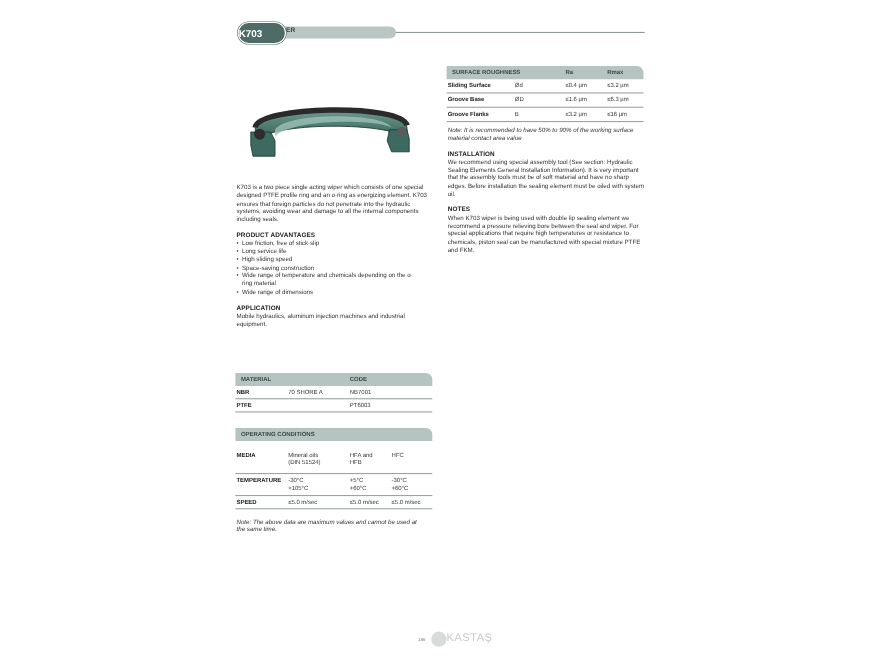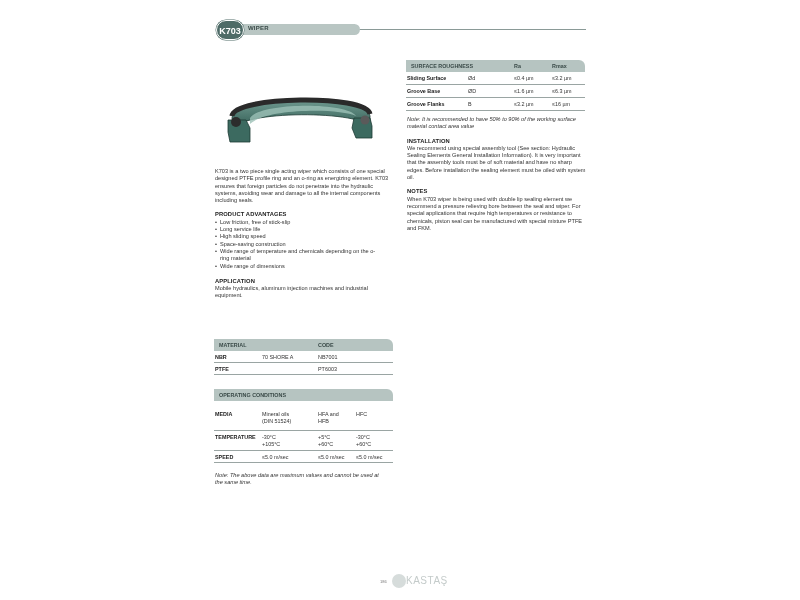--- a/index.html
+++ b/index.html
@@ -4,21 +4,21 @@
 <style>
   * { box-sizing: border-box; margin: 0; padding: 0; }
   html, body { width: 800px; height: 600px; background: #ffffff; overflow: hidden; }
   body { position: relative; font-family: "Liberation Sans", sans-serif; color: #2b2b2b; }
 
   
   .hdr { position: absolute; left: 214px; top: 20px; width: 372px; height: 22px; }
   .hdr-line { position: absolute; left: 120px; right: 0; top: 9px; height: 1px; background: #8a9a97; }
   .hdr-bar { position: absolute; left: 14px; top: 4px; width: 132px; height: 11px; background: #b9c6c3; border-radius: 0 6px 6px 0; }
   .hdr-title { position: absolute; left: 34px; top: 5px; font-size: 6px; font-weight: bold; color: #3a4a48; letter-spacing: 0.2px; }
-  .hdr-badge { position: absolute; left: 2px; top: 0; width: 28px; height: 20px; border-radius: 10px; background: #4e6b67; color: #ffffff; font-size: 9px; font-weight: bold; text-align: center; line-height: 20px; border: 1.5px solid #ffffff; box-shadow: 0 0 0 0.5px #4e6b67; }
+  .hdr-badge { position: absolute; left: 2px; top: 0; width: 44px; height: 20px; border-radius: 10px; background: #4e6b67; color: #ffffff; font-size: 9px; font-weight: bold; text-align: left; line-height: 20px; border: 1.5px solid #ffffff; box-shadow: 0 0 0 0.5px #4e6b67; }
 
   
   .prod-img { position: absolute; left: 220px; top: 80px; width: 160px; height: 70px; }
 
   
   .col { position: absolute; font-size: 5.6px; line-height: 7.3px; color: #333; }
   .col-left { left: 215px; width: 180px; }
   .col-right { left: 407px; width: 180px; }
   .h { font-weight: bold; font-size: 5.8px; color: #222; letter-spacing: 0.1px; }
   .para { margin-bottom: 7px; }

